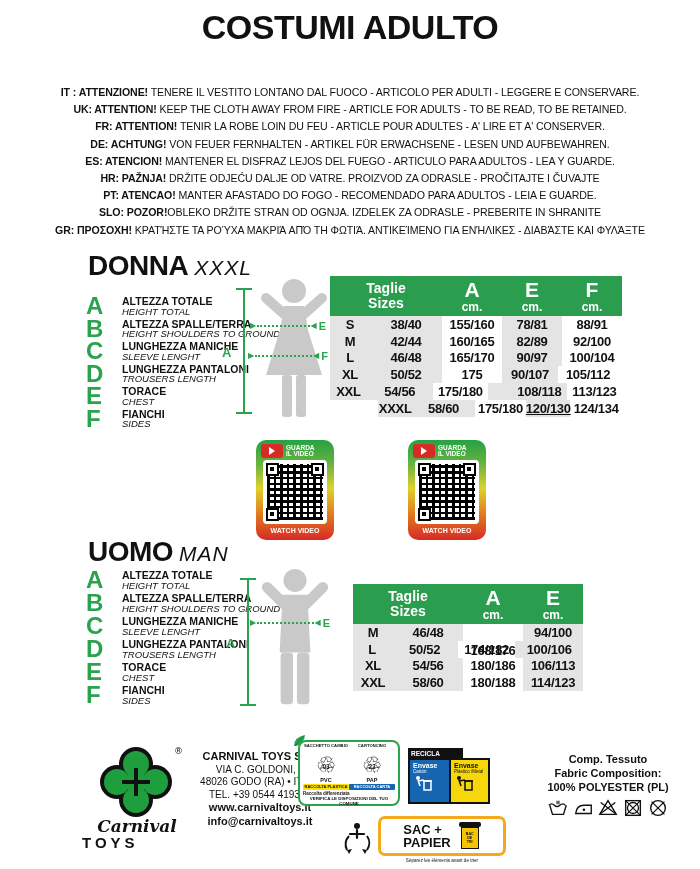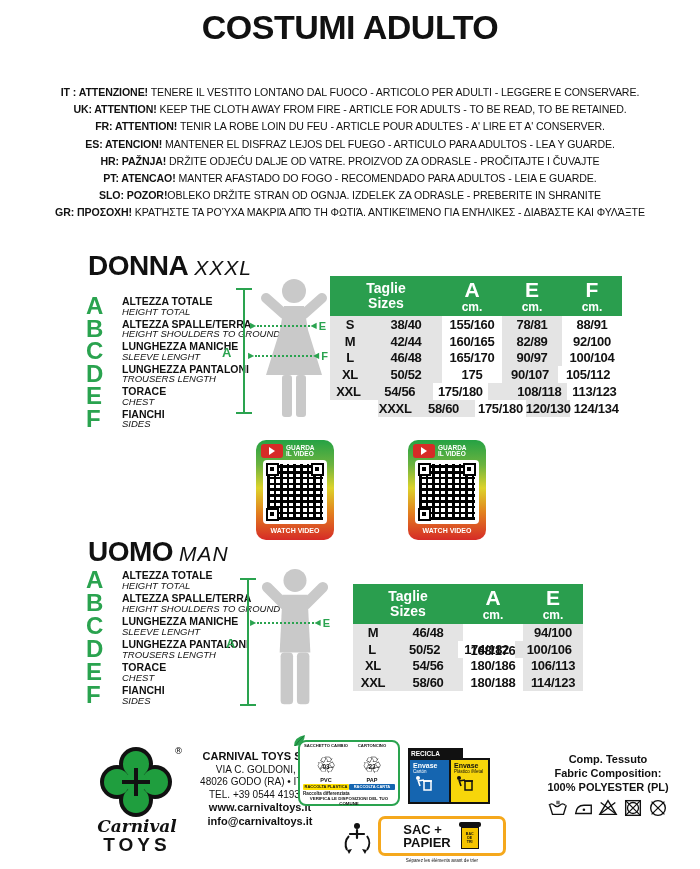--- a/index.html
+++ b/index.html
@@ -120,20 +120,21 @@
 <body>
 
 <div id="page">
 
   <div class="abs title-main">COSTUMI ADULTO</div>
 
   <div class="abs warnings">
     <div class="warn-line"><b>IT : ATTENZIONE!</b><span> TENERE IL VESTITO LONTANO DAL FUOCO - ARTICOLO PER ADULTI - LEGGERE E CONSERVARE.</span></div>
     <div class="warn-line"><b>UK: ATTENTION!</b><span> KEEP THE CLOTH AWAY FROM FIRE - ARTICLE FOR ADULTS - TO BE READ, TO BE RETAINED.</span></div>
     <div class="warn-line"><b>FR: ATTENTION!</b><span> TENIR LA ROBE LOIN DU FEU - ARTICLE POUR ADULTES  - A' LIRE ET A' CONSERVER.</span></div>
+    <div class="warn-line"><b>DE: ACHTUNG!</b><span> VON FEUER FERNHALTEN - ARTIKEL FÜR ERWACHSENE  - LESEN UND AUFBEWAHREN.</span></div>
     <div class="warn-line"><b>ES: ATENCION!</b><span> MANTENER EL DISFRAZ LEJOS DEL FUEGO -  ARTICULO PARA ADULTOS - LEA Y GUARDE.</span></div>
     <div class="warn-line"><b>HR: PAŽNJA!</b><span> DRŽITE ODJEĆU DALJE OD VATRE. PROIZVOD ZA ODRASLE - PROČITAJTE I ČUVAJTE</span></div>
     <div class="warn-line"><b>PT: ATENCAO!</b><span> MANTER AFASTADO DO FOGO - RECOMENDADO PARA ADULTOS - LEIA E GUARDE.</span></div>
     <div class="warn-line"><b>SLO: POZOR!</b><span>OBLEKO DRŽITE STRAN OD OGNJA. IZDELEK ZA ODRASLE - PREBERITE IN SHRANITE</span></div>
     <div class="warn-line"><b>GR: ΠΡΟΣΟΧΗ!</b><span> ΚΡΑΤΉΣΤΕ ΤΑ ΡΟΎΧΑ ΜΑΚΡΙΆ ΑΠΌ ΤΗ ΦΩΤΙΆ. ΑΝΤΙΚΕΊΜΕΝΟ ΓΙΑ ΕΝΉΛΙΚΕΣ - ΔΙΑΒΆΣΤΕ ΚΑΙ ΦΥΛΆΞΤΕ</span></div>
   </div>
 
   <div class="abs sec-head" style="left:88px;top:250px;">
     <span>DONNA</span><span class="sub">XXXL</span>
   </div>
@@ -253,21 +254,21 @@
       <div class="cell gray" style="width:40px;">XXL</div>
         <div class="cell gray" style="width:72px;">54/56</div>
       <div class="cell" style="width:60px;">175/180</div>
         <div class="cell gray" style="width:60px;padding-left:24px;">108/118</div>
         <div class="cell" style="width:60px;">113/123</div>
     </div>
     <div class="row">
       <div class="cell gray" style="width:40px;margin-left:48px;">XXXL</div>
         <div class="cell gray" style="width:72px;">58/60</div>
       <div class="cell" style="width:60px;">175/180</div>
-        <div class="cell gray" style="width:44px;">120/130</div>
+        <div class="cell gray" style="width:44px;text-decoration:underline;">120/130</div>
         <div class="cell" style="width:60px;">124/134</div>
     </div>
   </div>
 
   <div class="abs qr" style="left:256px;top:440px;">
     <div class="top">
       <span class="play"></span>
       <span class="toptxt"><span>GUARDA</span><br><span>IL VIDEO</span></span>
     </div>
     <div class="code">
@@ -406,21 +407,21 @@
         <circle cx="54" cy="20" r="13" fill="#1f9e3e"></circle>
         <circle cx="35" cy="38" r="13" fill="#1f9e3e"></circle>
         <circle cx="73" cy="38" r="13" fill="#1f9e3e"></circle>
         <circle cx="54" cy="56" r="13" fill="#1f9e3e"></circle>
         <circle cx="54" cy="38" r="11" fill="#1f9e3e"></circle>
         <path d="M54,24 L54,52 M40,38 L68,38" stroke="#111" stroke-width="4"></path>
       </g>
       <text x="92" y="10" font-size="9" fill="#111" font-family="DejaVu Sans, sans-serif">®</text>
     </svg>
     <div class="logo-script" style="font-size:17px;margin-top:-6px;text-align:center;">Carnival</div>
-    <div style="font-size:19px;font-weight:800;letter-spacing:4px;text-align:center;margin-top:-2px;">TOYS</div>
+    <div style="font-size:15px;font-weight:800;letter-spacing:4px;text-align:left;margin-top:-2px;">TOYS</div>
   </div>
 
   <div class="abs company" style="left:190px;top:750px;">
     <div class="nm">CARNIVAL TOYS S.r.l.</div>
     <div class="ln">VIA C. GOLDONI, 1</div>
     <div class="ln">48026 GODO (RA) • ITALY</div>
     <div class="ln">TEL. +39 0544 419315</div>
     <div class="lk">www.carnivaltoys.it</div>
     <div class="lk">info@carnivaltoys.it</div>
   </div>

